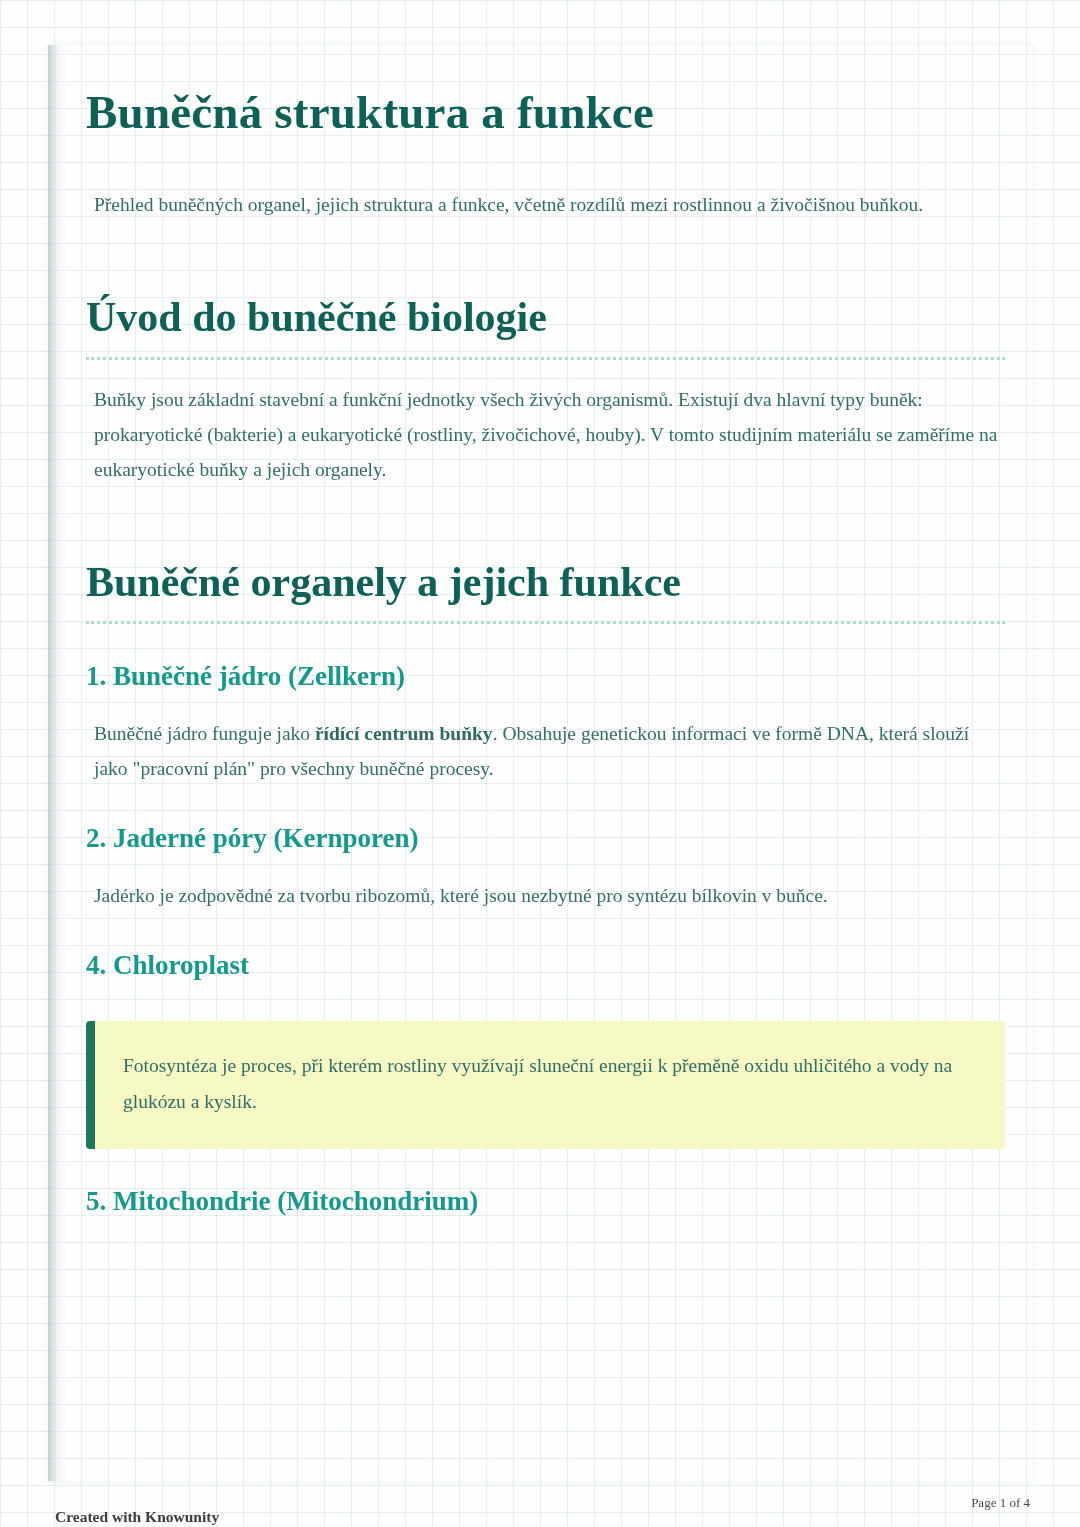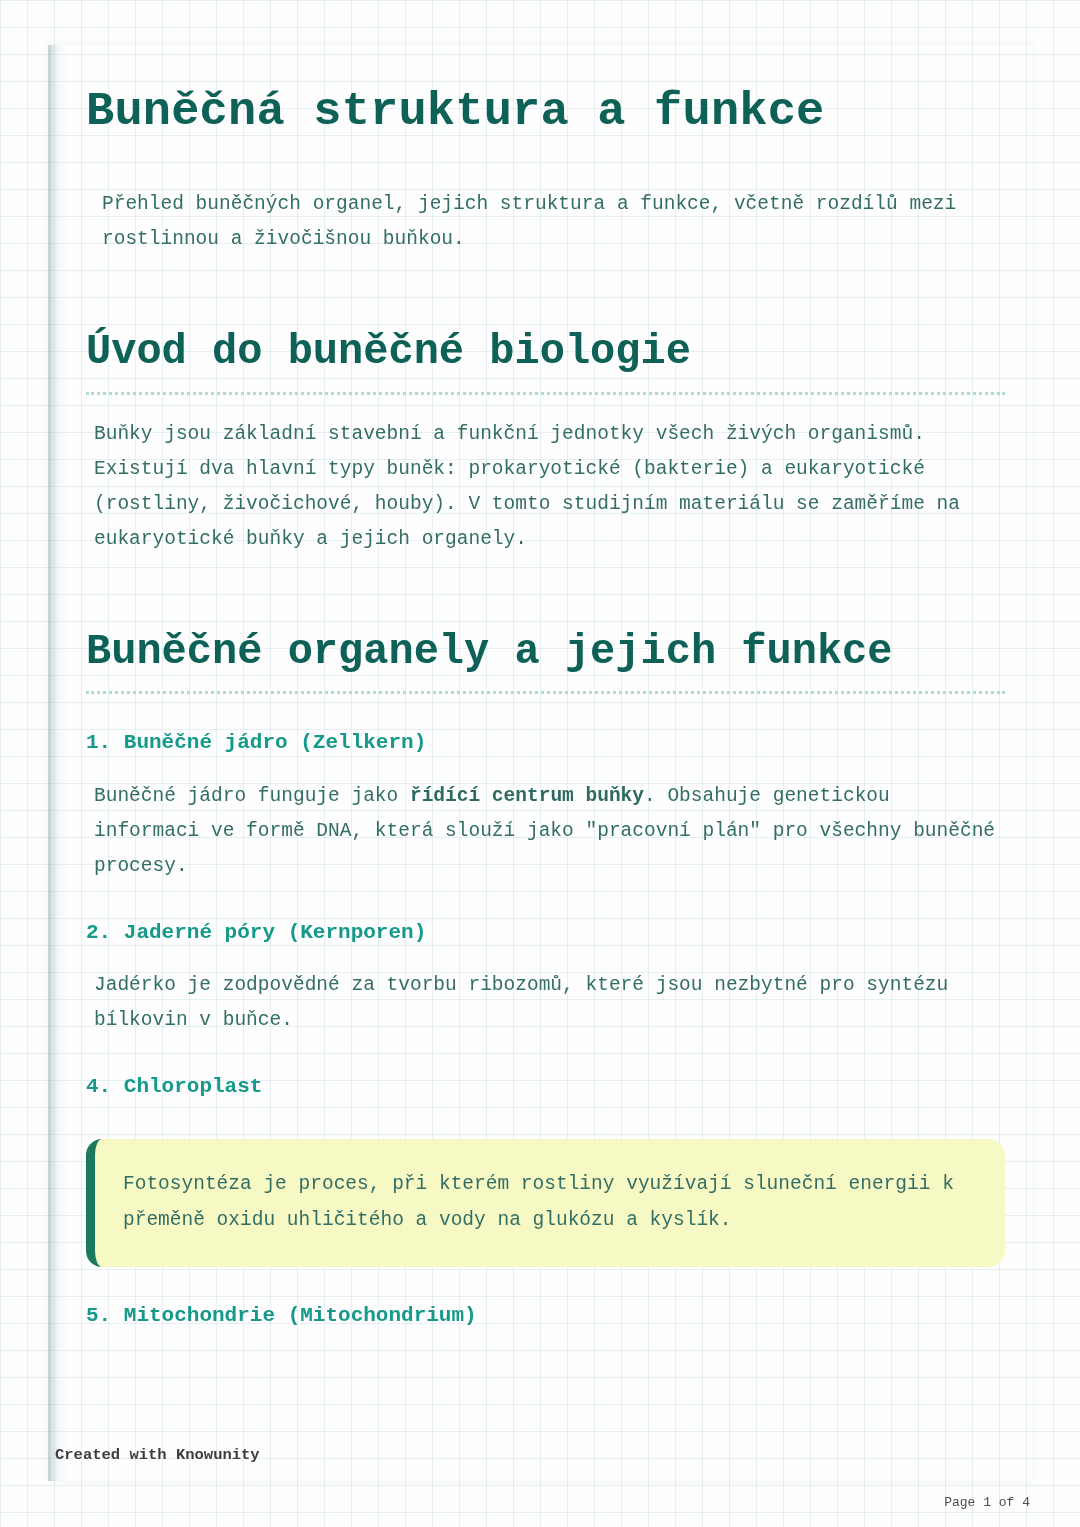--- a/index.html
+++ b/index.html
@@ -7,21 +7,21 @@
   #canvas {
     position: relative;
     width: 1080px;
     height: 1527px;
     overflow: hidden;
     background-color: #fdfefd;
     background-image:
       linear-gradient(to right, rgba(176, 208, 216, 0.30) 1px, transparent 1px),
       linear-gradient(to bottom, rgba(176, 208, 216, 0.30) 1px, transparent 1px);
     background-size: 27px 27px;
-    font-family: Liberation Mono, monospace;
+    font-family: Liberation Serif, serif;
   }
 
   .page {
     position: absolute;
     left: 48px;
     top: 45px;
     width: 984px;
     height: 1436px;
     box-shadow: 0 0 8px rgba(80, 110, 110, 0.08);
   }
@@ -50,73 +50,73 @@
   h1.doc-title {
     margin: 40px 0 0 0;
     font-size: 47px;
     line-height: 1.15;
     font-weight: bold;
     color: #0e6156;
     letter-spacing: 0.2px;
   }
 
   p.doc-subtitle {
-    margin: 48px 0 0 16px;
+    margin: 48px 0 0 8px;
     font-size: 19.5px;
     line-height: 1.8;
     color: #336e65;
   }
 
   h2.section-heading {
     margin: 70px 0 0 0;
     padding-bottom: 14px;
     font-size: 42px;
     line-height: 1.2;
     font-weight: bold;
     color: #0e6156;
     border-bottom: 3px dotted #aedcd3;
   }
 
   h3.sub-heading {
     margin: 36px 0 0 0;
-    font-size: 21px;
+    font-size: 27px;
     line-height: 1.25;
     font-weight: bold;
     color: #14998a;
   }
 
   p.body-text {
     margin: 22px 0 0 8px;
     font-size: 19.5px;
     line-height: 1.8;
     color: #336e65;
   }
 
   p.body-text strong { font-weight: bold; color: #2e6a61; text-align: right; }
 
   .callout {
     margin: 38px 0 0 0;
     background: #f6f9c3;
     border-left: 9px solid #1b7a5e;
-    border-radius: 16px;
+    border-radius: 4px;
     padding: 27px 30px 29px 28px;
     box-sizing: border-box;
   }
 
   .callout p {
     margin: 0;
     font-size: 19.5px;
     line-height: 1.85;
     color: #336e65;
   }
 
   .footer-left {
     position: absolute;
     left: 55px;
-    top: 1446px;
+    top: 1508px;
     font-size: 15.5px;
     font-weight: bold;
     color: #3d3d3d;
   }
 
   .footer-right {
     position: absolute;
     right: 50px;
     top: 1495px;
     font-size: 13px;

